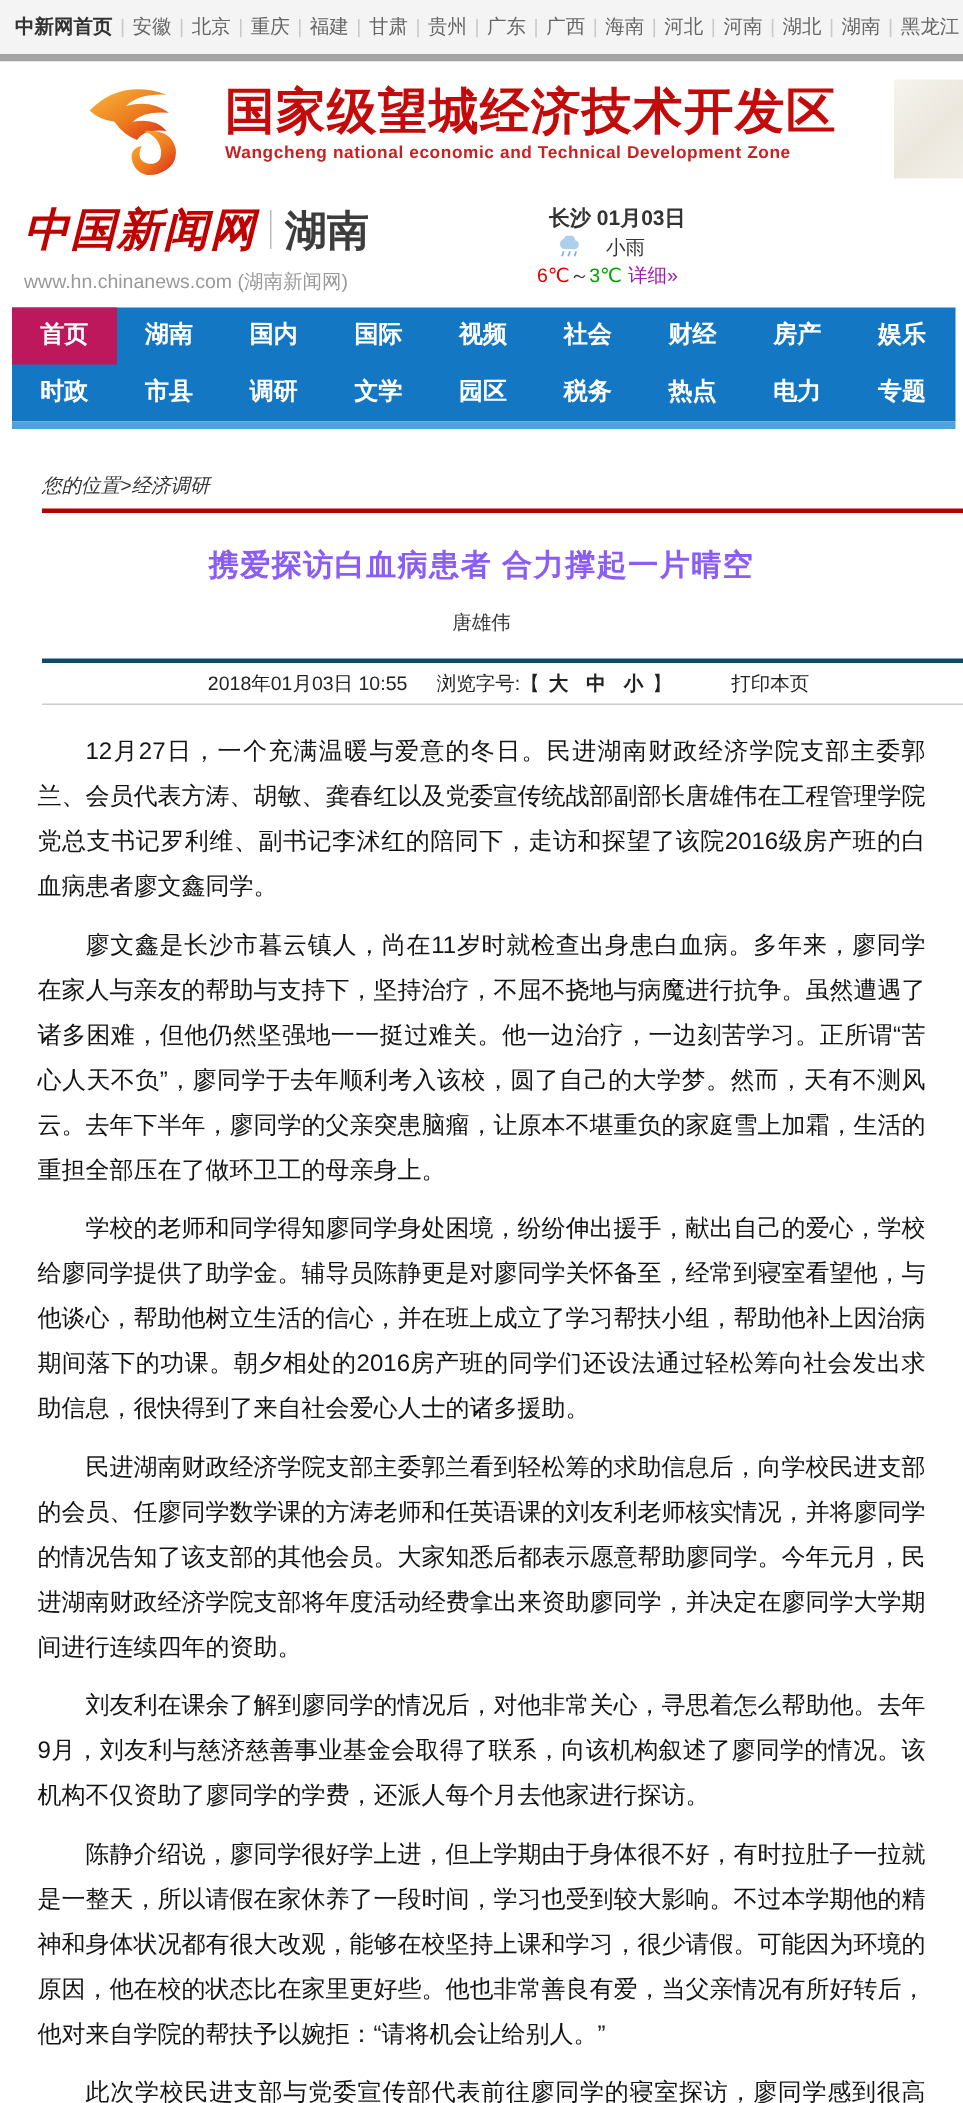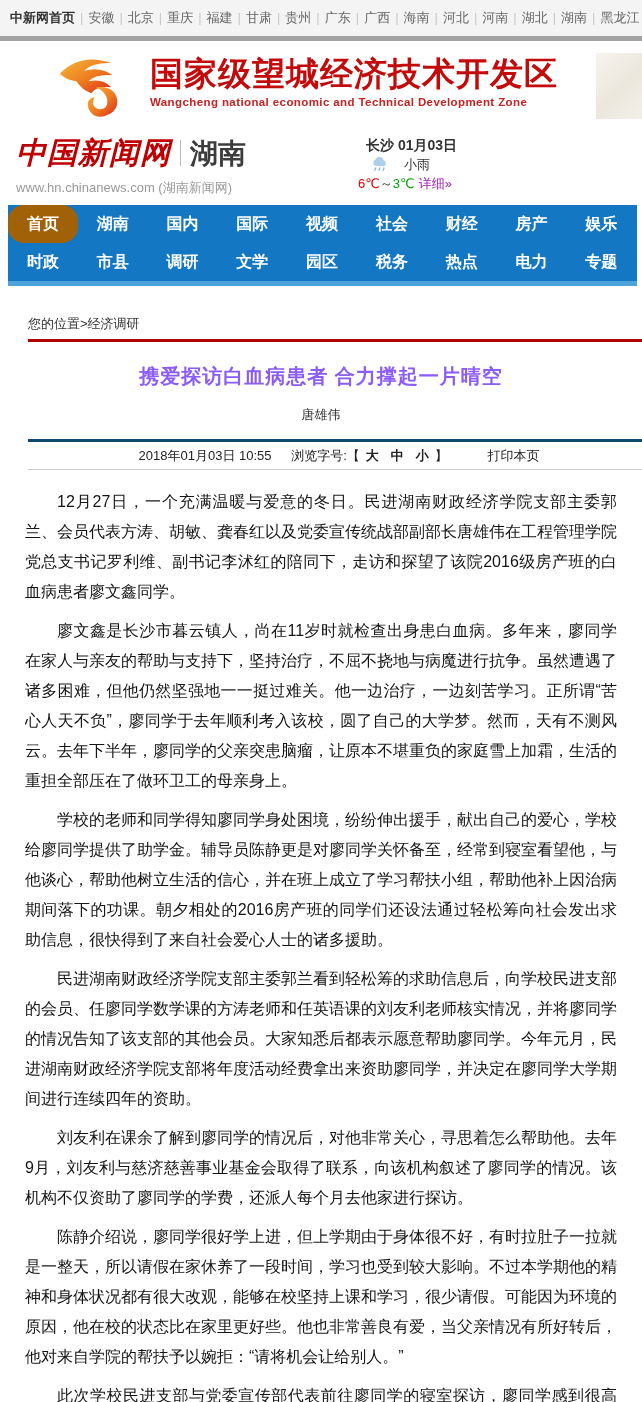--- a/index.html
+++ b/index.html
@@ -45,26 +45,26 @@
   .temp-high{color:#e60000;}
   .temp-tilde{color:#333;}
   .temp-low{color:#00a000;}
   .weather-detail{color:#a21caf;margin-left:4px;}
 
   
   .nav{margin:0 5px 0 8px;background:#1377c4;}
   .nav-row{display:flex;height:38px;}
   .nav-item{flex:0 0 69.8px;text-align:center;line-height:38px;color:#fff;
     font-size:16px;font-weight:bold;}
-  .nav-item.active{background:#a16207;border-radius:16px;}
+  .nav-item.active{background:#be185d;}
   .nav-strip{margin:0 5px 0 8px;height:5px;background:#4ea4da;}
 
   
   .breadcrumb{margin:29px 0 0 28px;border-bottom:3px solid #b00000;
-    padding-bottom:6px;font-size:13px;color:#333;}
+    padding-bottom:6px;font-size:13px;color:#333;font-style:italic;}
   .breadcrumb a{color:#333;}
 
   
   .article-title{text-align:center;font-size:20px;font-weight:bold;color:#8b5cf6;
     margin-top:21px;letter-spacing:1px;}
   .article-author{text-align:center;font-size:13px;color:#333;margin-top:16px;}
   .article-meta{margin-left:28px;margin-top:15px;border-top:3px solid #0c4a6e;
     border-bottom:1px solid #ccc;height:27px;line-height:27px;text-align:center;
     font-size:13px;color:#222;}
   .article-meta .seg{margin:0 8px;}

